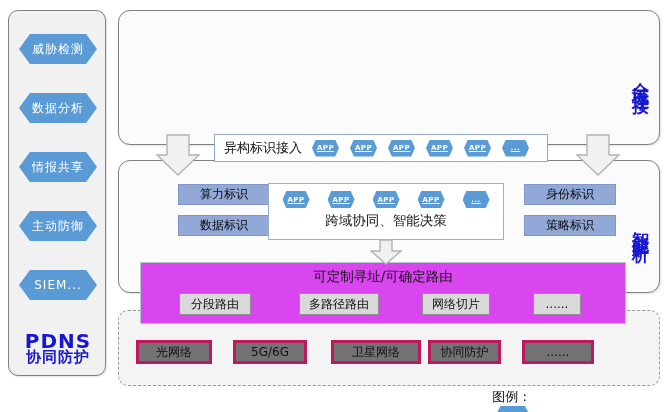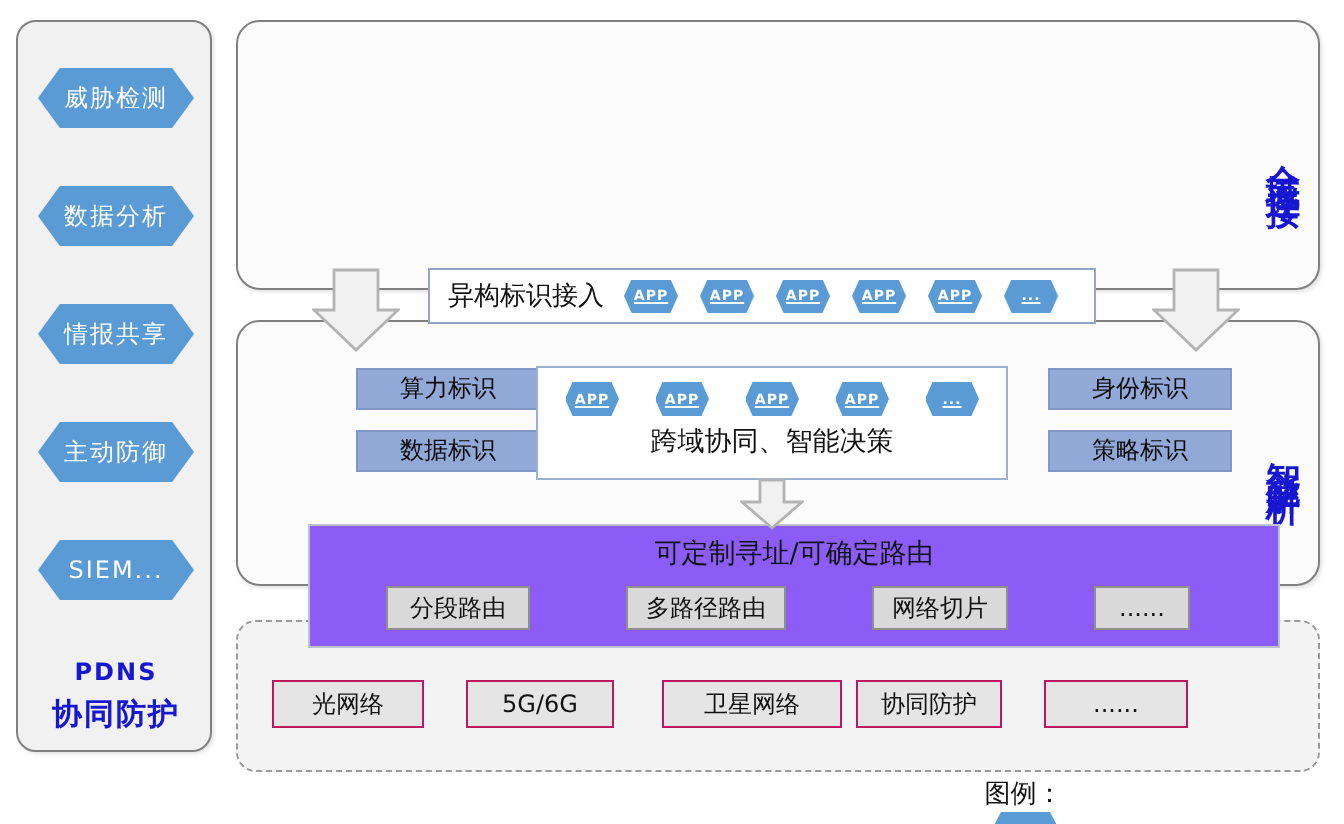--- a/index.html
+++ b/index.html
@@ -14,21 +14,21 @@
   .midbox { left:118px; top:160px; width:542px; height:133px; z-index:1; }
   .dashbox { position:absolute; left:118px; top:310px; width:542px; height:76px; background:#f4f4f4; border:1.5px dashed #9a9a9a; border-radius:10px; z-index:1; }
 
   
   .hex { clip-path:polygon(14% 0%,86% 0%,100% 50%,86% 100%,14% 100%,0% 50%); background:#5B9BD5; color:#ffffff; display:flex; align-items:center; justify-content:center;text-align:center; }
   .side-hex { position:absolute; left:10px; width:78px; height:30px; font-size:12px; letter-spacing:1px; }
   .app-hex { width:27px; height:17px; font-size:7px; font-weight:bold; letter-spacing:.5px; flex:0 0 auto;text-decoration:underline; }
 
   
   .pdns { position:absolute; left:0; width:98px; text-align:center; color:#1717D1; font-weight:bold; line-height:1.25; }
-  .pdns-en { top:318px; font-size:12px; letter-spacing:1px; }
+  .pdns-en { top:318px; font-size:20px; letter-spacing:1px; }
   .pdns-cn { top:337px; font-size:15px; letter-spacing:1px; }
 
   
   .vlabel { position:absolute; right:6px; top:50%; transform:translateY(-50%); writing-mode:vertical-rl; text-orientation:upright; color:#1717D1; font-weight:bold; font-size:17px; letter-spacing:5px; }
 
   
   .cloud { position:absolute; }
   .cloud svg { position:absolute; left:0; top:0; }
   .cloud .lbl { position:absolute; left:0; top:0; width:100%; height:100%; display:flex; align-items:center; justify-content:center; font-size:12.5px; color:#111; padding-bottom:3px; }
 
@@ -41,33 +41,33 @@
   
   .access-row { position:absolute; left:214px; top:106px; width:334px; height:28px; background:#ffffff; border:1px solid #93a5c8; display:flex; align-items:center; z-index:2;margin-top:28px; }
   .access-lbl { font-size:13px; color:#111; margin:0 10px 0 9px; white-space:nowrap; }
   .access-hexes { display:flex; gap:11px; align-items:center; }
 
   
   .arrow { position:absolute; z-index:2; }
   .arrow polygon { fill:#f1f1f1; stroke:#b3b3b3; stroke-width:1.4; }
 
   
-  .panel { position:absolute; background:#8b5cf6; border:1px solid #a9c0de;margin-left:14px; }
+  .panel { position:absolute; background:#d946ef; border:1px solid #a9c0de; }
   .panel1 { left:140px; top:176px; width:486px; height:72px; }
   .panel2 { left:140px; top:262px; width:486px; height:62px; z-index:3; border-color:#b9c3d2; }
   .tag { position:absolute; width:92px; height:21px; background:#92a9d8; border:1px solid #8096c7; display:flex; align-items:center; justify-content:center; font-size:12px; color:#0a0a0a; z-index:2; }
   .centerbox { position:absolute; left:268px; top:183px; width:236px; height:57px; background:#ffffff; border:1px solid #9ab0d0; z-index:2; }
   .centerbox .hexrow { display:flex; justify-content:center; gap:18px; padding-top:7px; }
   .centerbox .clbl { text-align:center; font-size:13.5px; color:#111; margin-top:4px; }
 
   .route-title { position:absolute; left:0; top:5px; width:100%; text-align:center; font-size:13.5px; color:#111; }
   .route-box { position:absolute; top:30px; height:22px; background:#d9d9d9; border:1px solid #8f8f8f; display:flex; align-items:center; justify-content:center; font-size:12px; color:#111; }
 
   
-  .net-box { position:absolute; top:340px; height:24px; background:#e5e5e5; border:1px solid #be185d; display:flex; align-items:center; justify-content:center; font-size:12px; color:#111; z-index:2; }
+  .net-box { position:absolute; top:340px; height:24px; background:#737373; border:3px solid #be185d; display:flex; align-items:center; justify-content:center; font-size:12px; color:#111; z-index:2; }
 
   
   .legend { position:absolute; left:478px; top:388px; display:flex; align-items:center; z-index:2;flex-direction:column; }
   .legend .lg-lbl { font-size:13px; color:#111; }
   .legend .lg-hex { width:34px; height:18px; margin:0 12px 0 14px; }
   .legend .lg-item { font-size:13.5px; font-weight:normal; color:#15803d; }
 </style>
 </head>
 <body>
 

